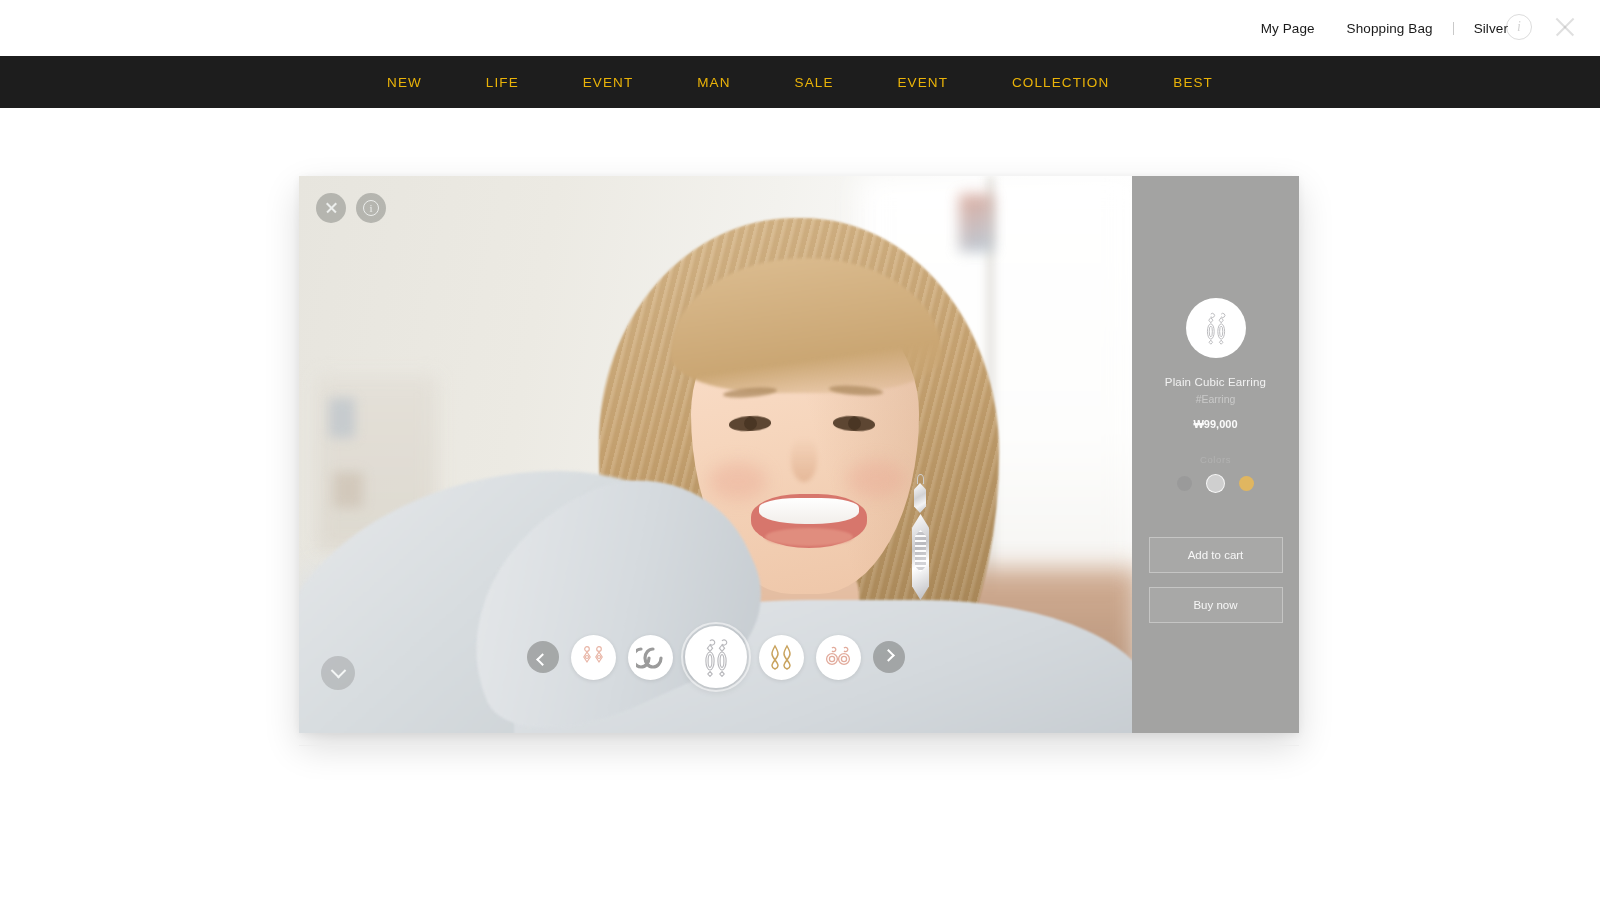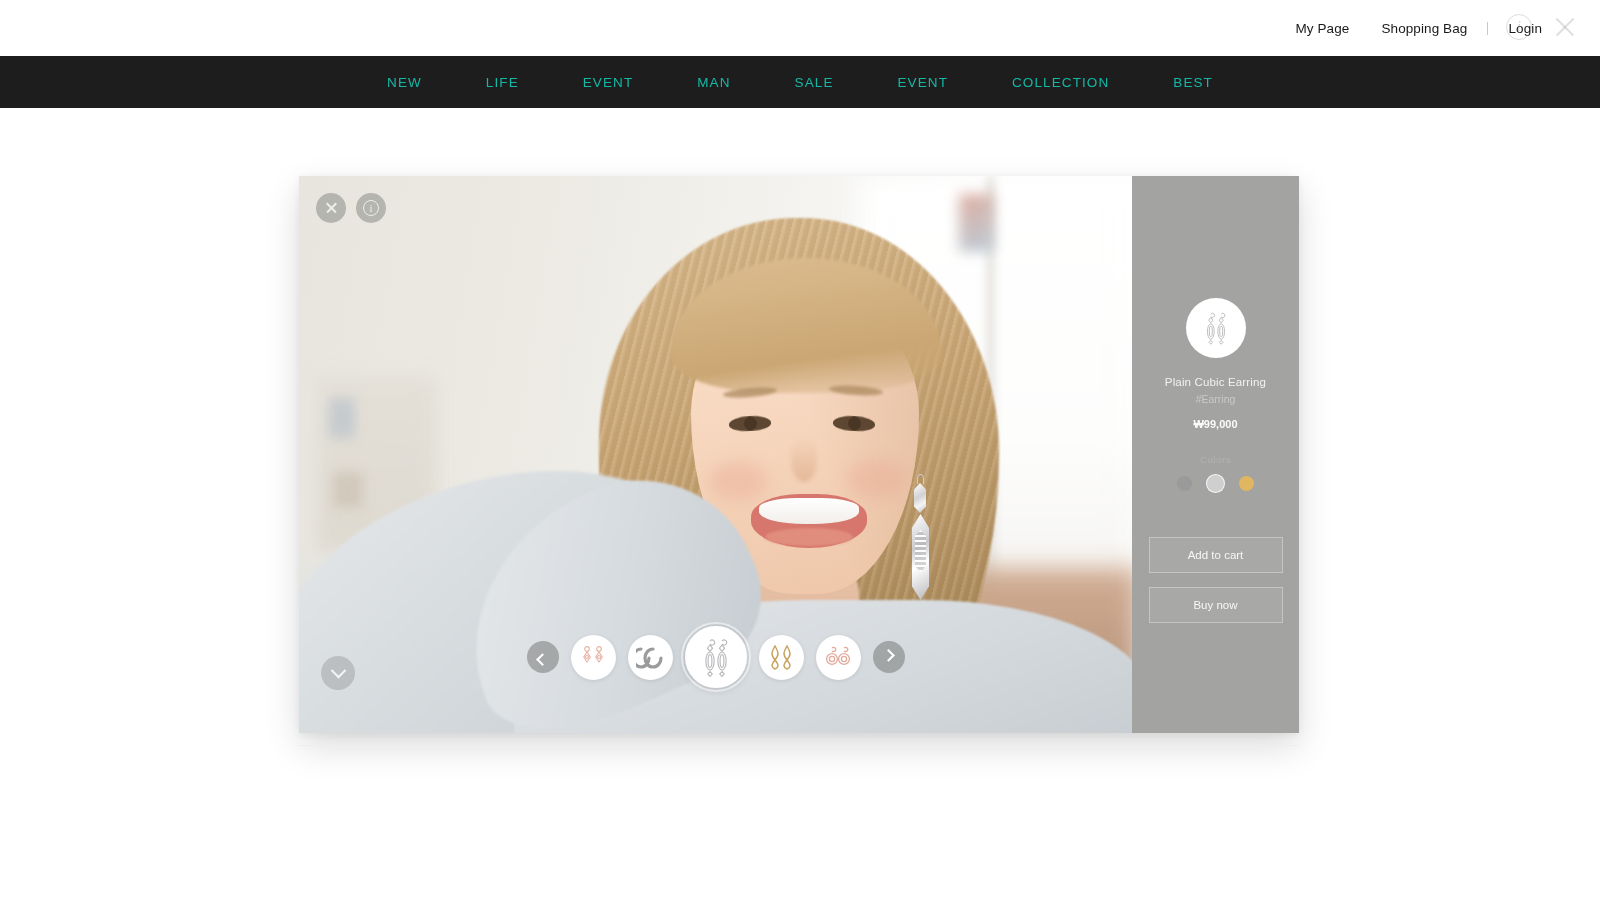--- a/index.html
+++ b/index.html
@@ -10,21 +10,21 @@
     overflow: hidden;
   }
 
   
   .utility-bar {
     position: absolute; top: 0; left: 0;
     width: 1600px; height: 56px;
     background: #ffffff;
     display: flex; align-items: center; justify-content: flex-end;
   }
-  .util-links { display: flex; align-items: center; gap: 0; padding-right: 42px; }
+  .util-links { display: flex; align-items: center; gap: 0; padding-right: 76px; }
   .util-link {
     font-size: 13.5px; color: #1a1a1a; letter-spacing: 0.1px;
     padding: 0 16px; white-space: nowrap; cursor: pointer;
   }
   .util-sep {
     width: 1px; height: 13px; background: #c9c9c9; margin: 0 4px;
   }
 
   
   .ghost-overlay {
@@ -51,21 +51,21 @@
 
   
   .main-nav {
     position: absolute; top: 56px; left: 0;
     width: 1600px; height: 52px;
     background: #1d1d1d;
     display: flex; align-items: center; justify-content: center;
   }
   .nav-list { display: flex; align-items: center; }
   .nav-item {
-    color: #14b8a6; font-size: 13.5px; font-weight: 500;
+    color: #eab308; font-size: 13.5px; font-weight: 500;
     letter-spacing: 1.1px; padding: 0 32px; cursor: pointer;
     white-space: nowrap;
   }
 
   
   .viewer-wrap {
     position: absolute; left: 299px; top: 176px;
     width: 1000px; height: 557px;
   }
   .viewer {
@@ -413,21 +413,21 @@
   }
 </style>
 </head>
 <body>
 
 <div class="utility-bar">
   <div class="util-links">
     <span class="util-link">My Page</span>
     <span class="util-link">Shopping Bag</span>
     <span class="util-sep"></span>
-    <span class="util-link">Login</span>
+    <span class="util-link">Silver</span>
   </div>
 </div>
 
 <div class="ghost-overlay">
   <span class="ghost-info">i</span>
   <span class="ghost-close"></span>
 </div>
 
 <nav class="main-nav">
   <div class="nav-list">

